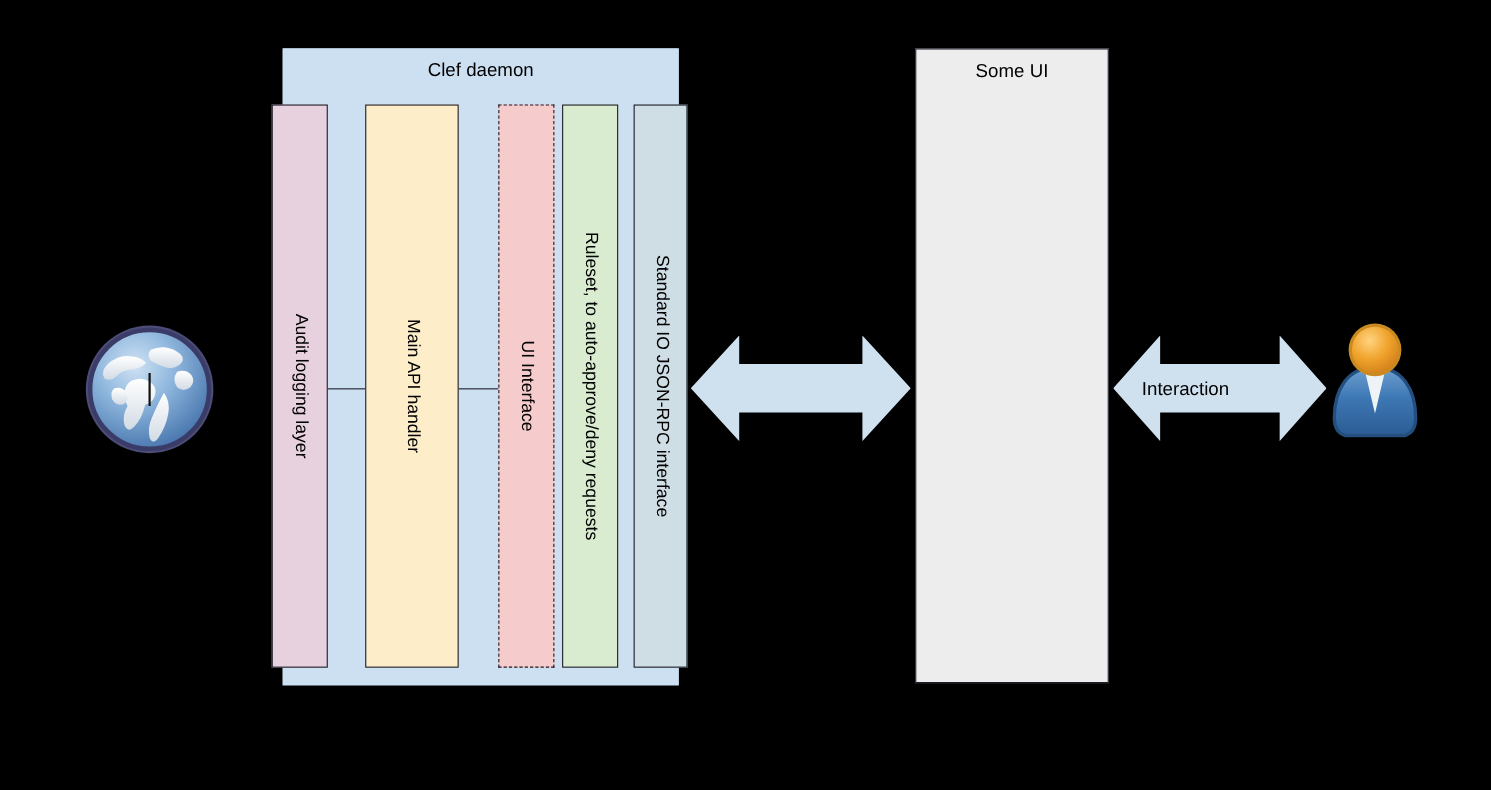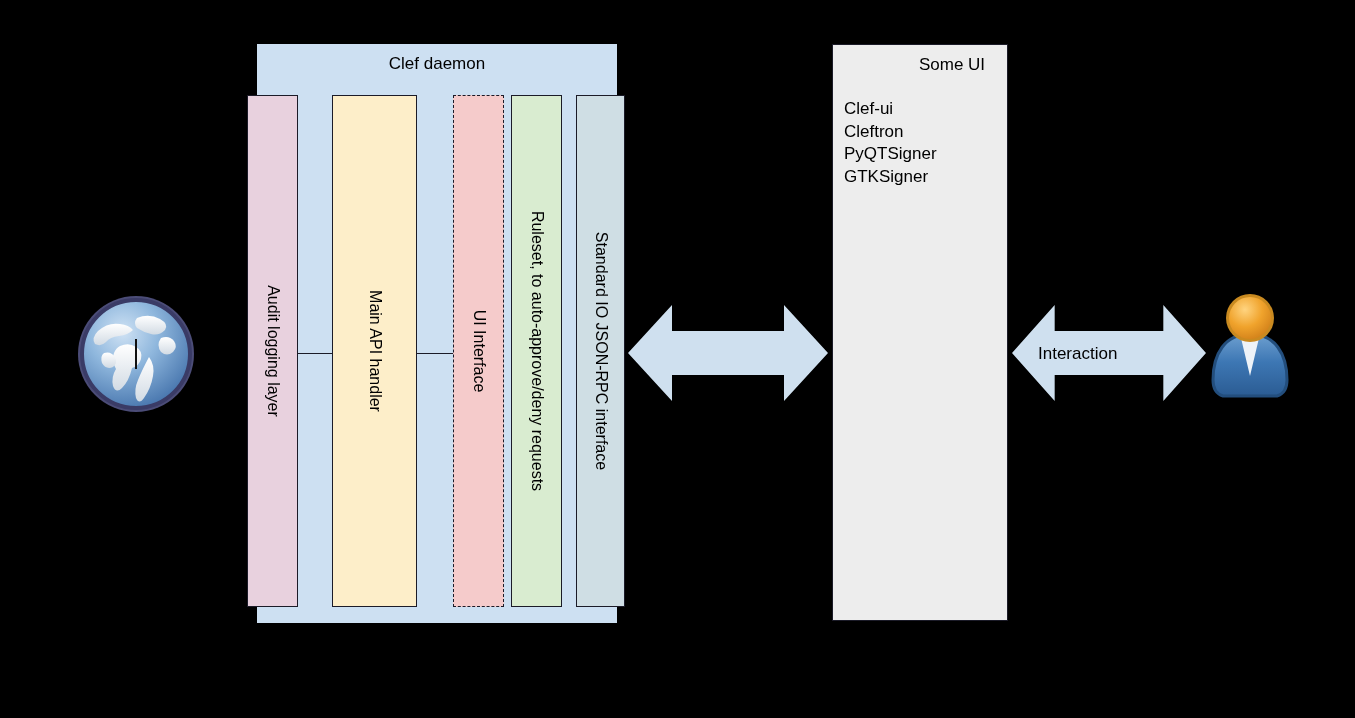--- a/index.html
+++ b/index.html
@@ -90,21 +90,20 @@
   }
   .ui-title {
     position: absolute;
     left: 0;
     top: 9px;
     width: 100%;
     text-align: center;
     font-size: 17px;
     color: #000000;
     line-height: 22px;
-    padding-left: 32px;
   }
   .ui-list {
     position: absolute;
     left: 11px;
     top: 53px;
     font-size: 17px;
     color: #000000;
     line-height: 22.5px;
   }
   .ui-list div { white-space: nowrap; }
@@ -205,26 +204,20 @@
   </div>
 
   <div class="vcol col-stdio">
     <span class="vtext">Standard IO JSON-RPC interface</span>
   </div>
 
   <div class="arrow arrow-stdio"></div>
 
   <div class="ui-box">
     <div class="ui-title">Some UI</div>
-    <div class="ui-list">
-      <div>Clef-ui</div>
-      <div>Cleftron</div>
-      <div>PyQTSigner</div>
-      <div>GTKSigner</div>
-    </div>
   </div>
 
   <div class="arrow arrow-inter"></div>
   <div class="arrow-label label-inter">Interaction</div>
 
   <div class="user">
     <svg viewBox="0 0 88 110" width="88" height="110" aria-hidden="true">
       <defs>
         <radialGradient id="gHead" cx="38%" cy="30%" r="75%">
           <stop offset="0%" stop-color="#ffd480"></stop>

